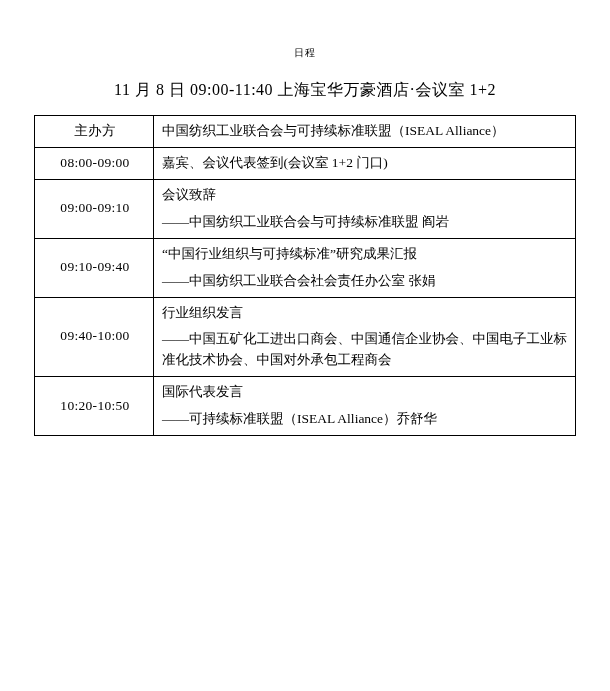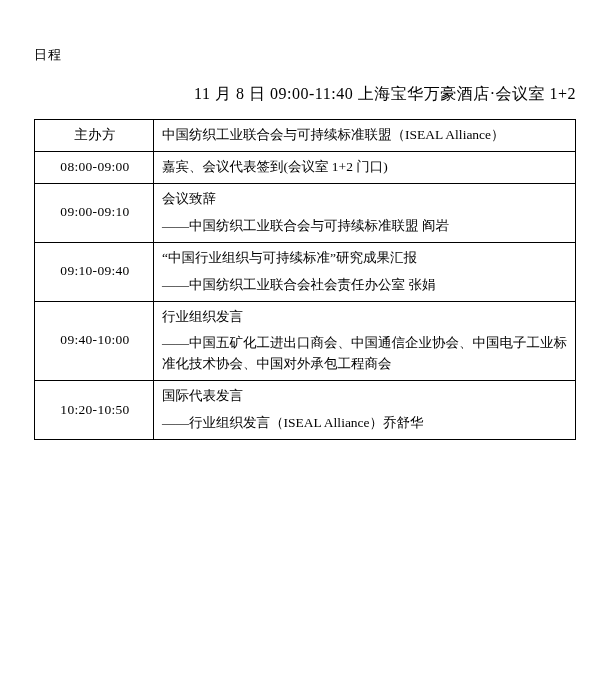--- a/index.html
+++ b/index.html
@@ -22,26 +22,27 @@
     position: relative;
   }
   .doc-title {
     text-align: center;
     font-size: 17px;
     letter-spacing: 1px;
     margin: 6px 0 0 0;
     font-weight: normal;
   }
   .doc-subtitle {
-    font-size: 13px;
+    text-align: center;
+    font-size: 10px;
     margin: 18px 0 0 0;
     letter-spacing: 1px;
   }
   .doc-meta {
-    text-align: right;
+    text-align: center;
     font-size: 16px;
     margin: 20px 0 14px 0;
     letter-spacing: 0.5px;
   }
   table.agenda {
     border-collapse: collapse;
     width: 542px;
     margin: 0 auto;
     table-layout: fixed;
   }
@@ -123,21 +124,21 @@
           <span class="line">行业组织发言</span>
           <span class="line indent">——中国五矿化工进出口商会、中国通信企业协会、中国电子工业标准化技术协会、中国对外承包工程商会</span>
         </td>
       </tr>
 
 
       <tr>
         <td class="time-cell">10:20-10:50</td>
         <td class="content-cell">
           <span class="line">国际代表发言</span>
-          <span class="line indent">——行业组织发言（ISEAL Alliance）乔舒华</span>
+          <span class="line indent">——可持续标准联盟（ISEAL Alliance）乔舒华</span>
         </td>
       </tr>
 
 
 
     </tbody>
   </table>
 </div>
 
 </body></html>

